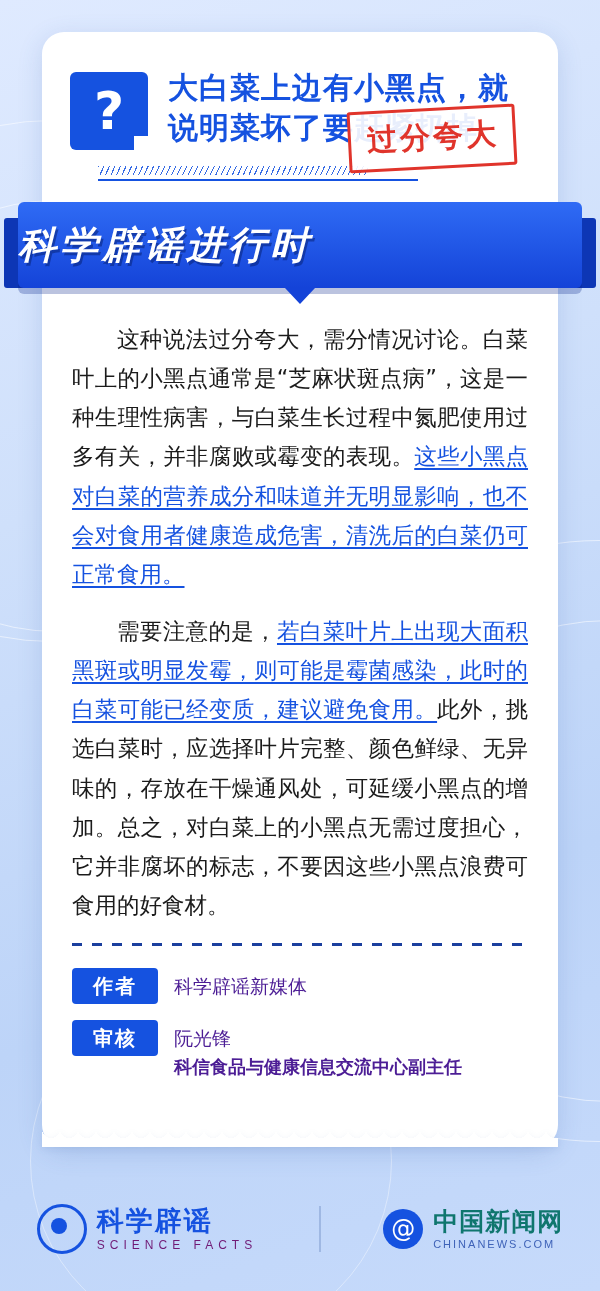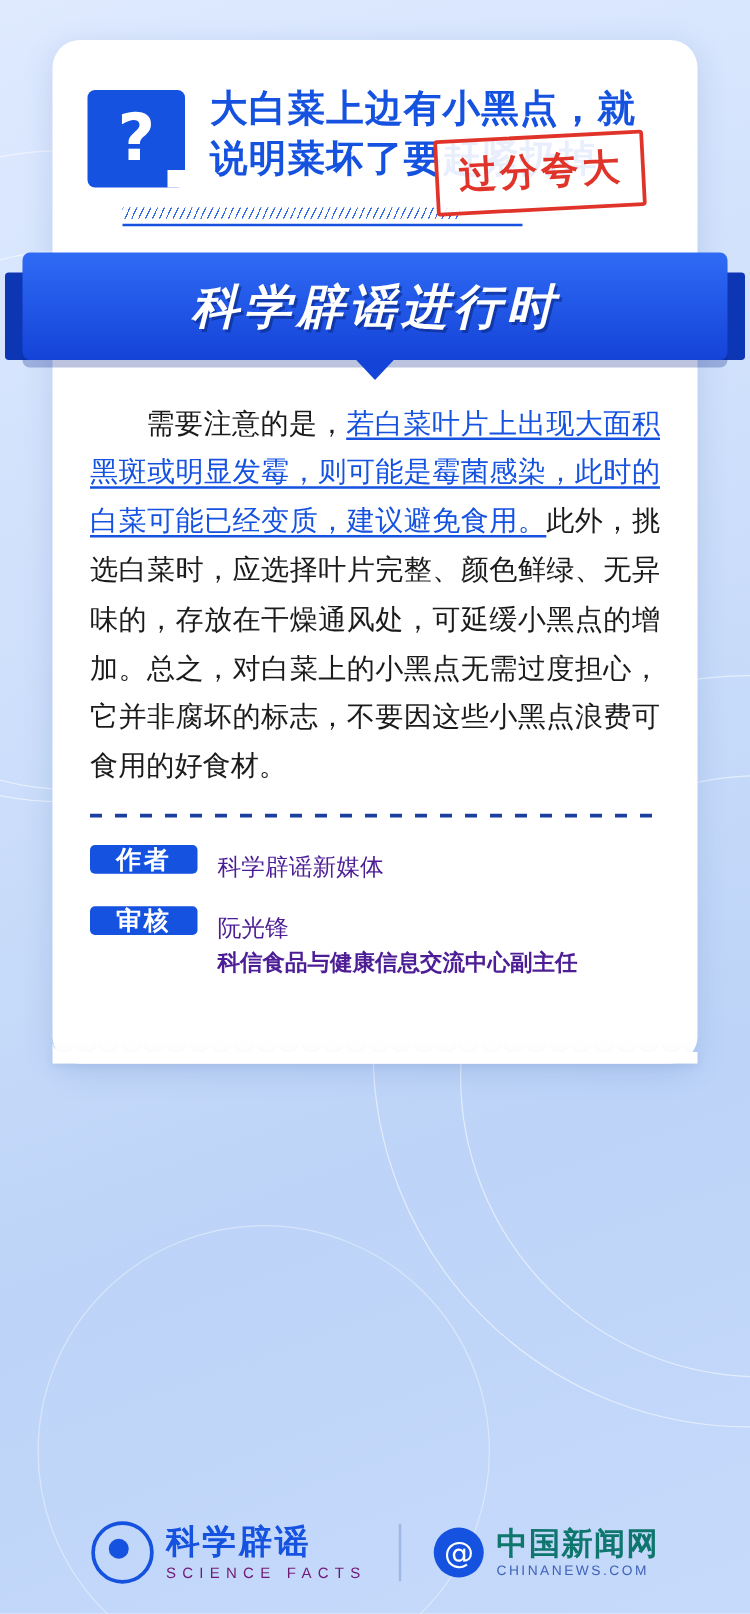--- a/index.html
+++ b/index.html
@@ -130,21 +130,21 @@
     position: absolute;
     left: -24px;
     right: -24px;
     top: 0;
     height: 86px;
     background: linear-gradient(180deg, #2f6bf5 0%, #1443d8 100%);
     border-radius: 6px;
     box-shadow: 0 6px 0 rgba(10,40,140,0.28);
     display: flex;
     align-items: center;
-    justify-content: center;
+    justify-content: flex-start;
   }
   .banner .side {
     position: absolute;
     top: 16px;
     width: 22px;
     height: 70px;
     background: #0d36b5;
     border-radius: 3px;
     z-index: -1;
   }
@@ -203,21 +203,21 @@
     padding: 22px 30px 34px 30px;
   }
   .credit-row {
     display: flex;
     align-items: flex-start;
     margin-bottom: 16px;
   }
   .credit-tag {
     flex: 0 0 auto;
     width: 86px;
-    height: 23px;
+    height: 36px;
     background: #1552e0;
     color: #fff;
     font-size: 20px;
     font-weight: bold;
     letter-spacing: 2px;
     border-radius: 4px;
     display: flex;
     align-items: center;
     justify-content: center;
     font-family: "DejaVu Sans", sans-serif;
@@ -247,24 +247,25 @@
     top: 0;
     margin-top: -1px;
     filter: drop-shadow(0 2px 3px rgba(60,100,170,0.10));
   }
 
   
   .footer {
     position: absolute;
     left: 0;
     right: 0;
-    bottom: 24px;
+    bottom: 37px;
     display: flex;
     align-items: center;
     justify-content: center;
+    gap: 36px;
   }
   .brand {
     display: flex;
     align-items: center;
   }
   .brand .mark {
     width: 44px; height: 44px;
     border-radius: 50%;
     border: 3px solid #1552e0;
     position: relative;
@@ -355,20 +356,21 @@
   <div class="banner-wrap">
     <div class="banner">
       <div class="side l"></div>
       <div class="side r"></div>
       <div class="banner-text">科学辟谣进行时</div>
     </div>
     <div class="caret"></div>
   </div>
 
   <div class="body">
+    <p class="para"><span>这种说法过分夸大，需分情况讨论。白菜叶上的小黑点通常是“芝麻状斑点病”，这是一种生理性病害，与白菜生长过程中氮肥使用过多有关，并非腐败或霉变的表现。</span><span class="hl">这些小黑点对白菜的营养成分和味道并无明显影响，也不会对食用者健康造成危害，清洗后的白菜仍可正常食用。</span></p>
     <p class="para"><span>需要注意的是，</span><span class="hl">若白菜叶片上出现大面积黑斑或明显发霉，则可能是霉菌感染，此时的白菜可能已经变质，建议避免食用。</span><span>此外，挑选白菜时，应选择叶片完整、颜色鲜绿、无异味的，存放在干燥通风处，可延缓小黑点的增加。总之，对白菜上的小黑点无需过度担心，它并非腐坏的标志，不要因这些小黑点浪费可食用的好食材。</span></p>
   </div>
 
   <div class="dashed"></div>
 
   <div class="credits">
     <div class="credit-row">
       <div class="credit-tag">作者</div>
       <div class="credit-val">科学辟谣新媒体</div>
     </div>

